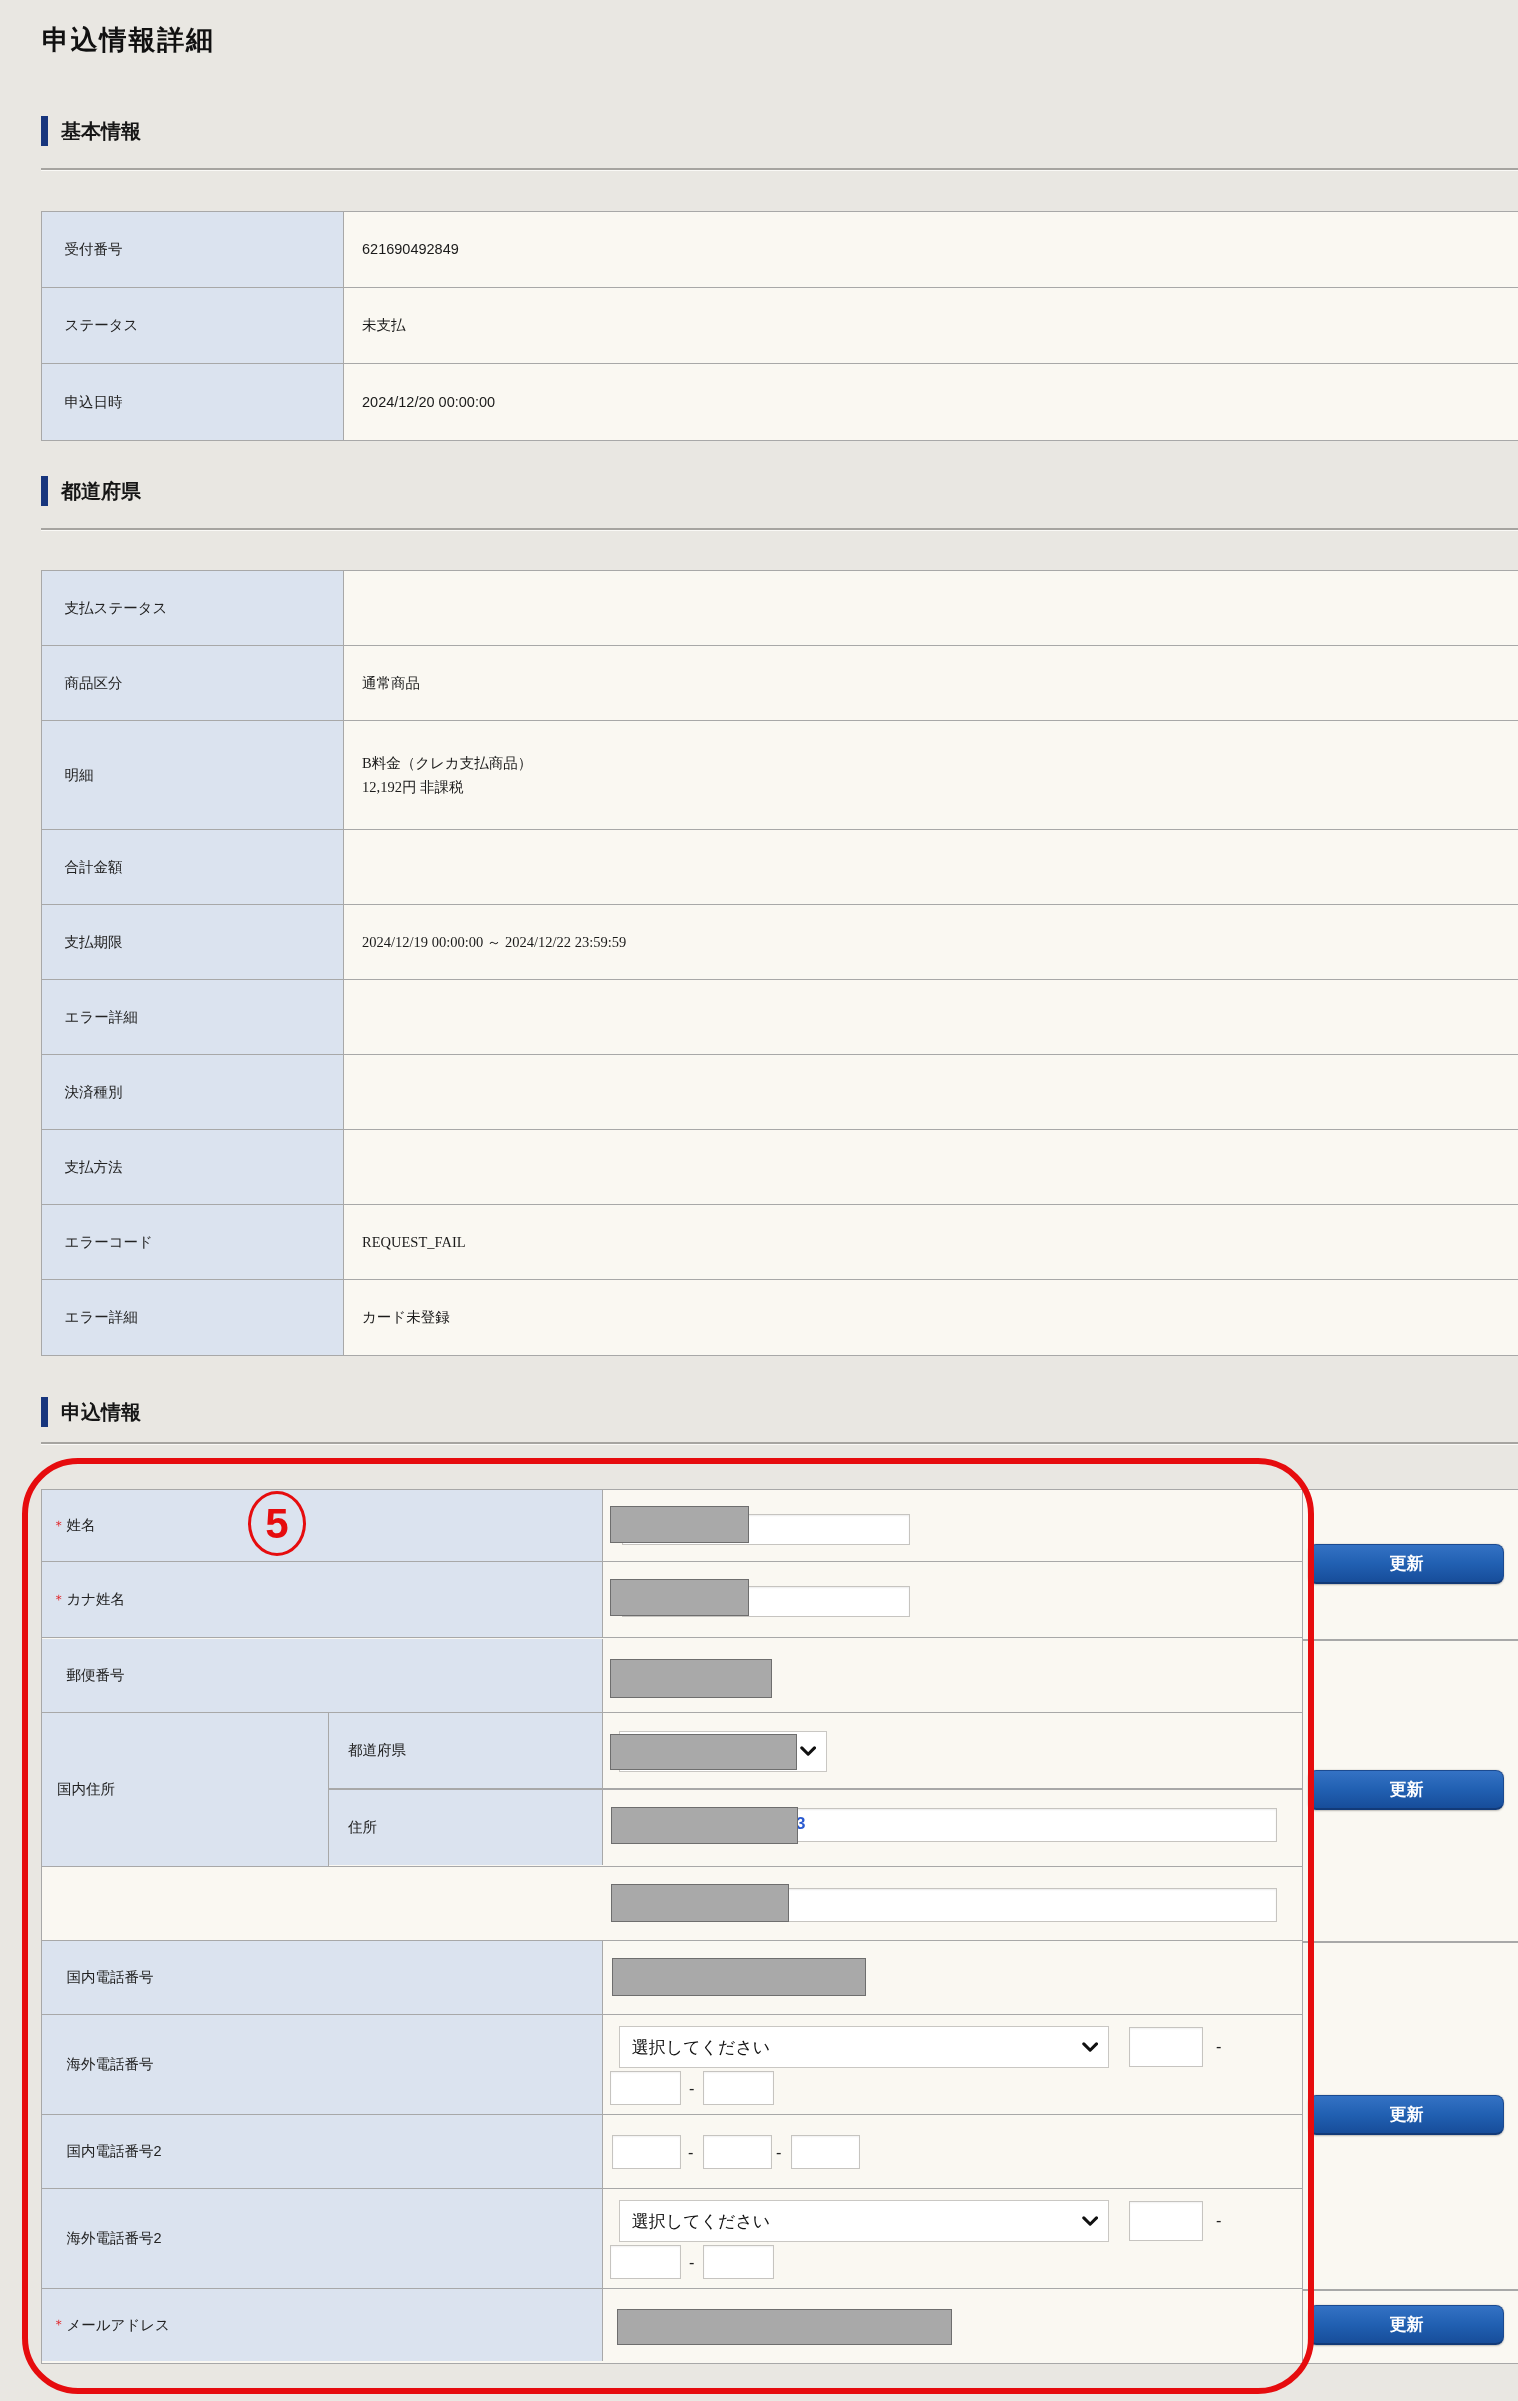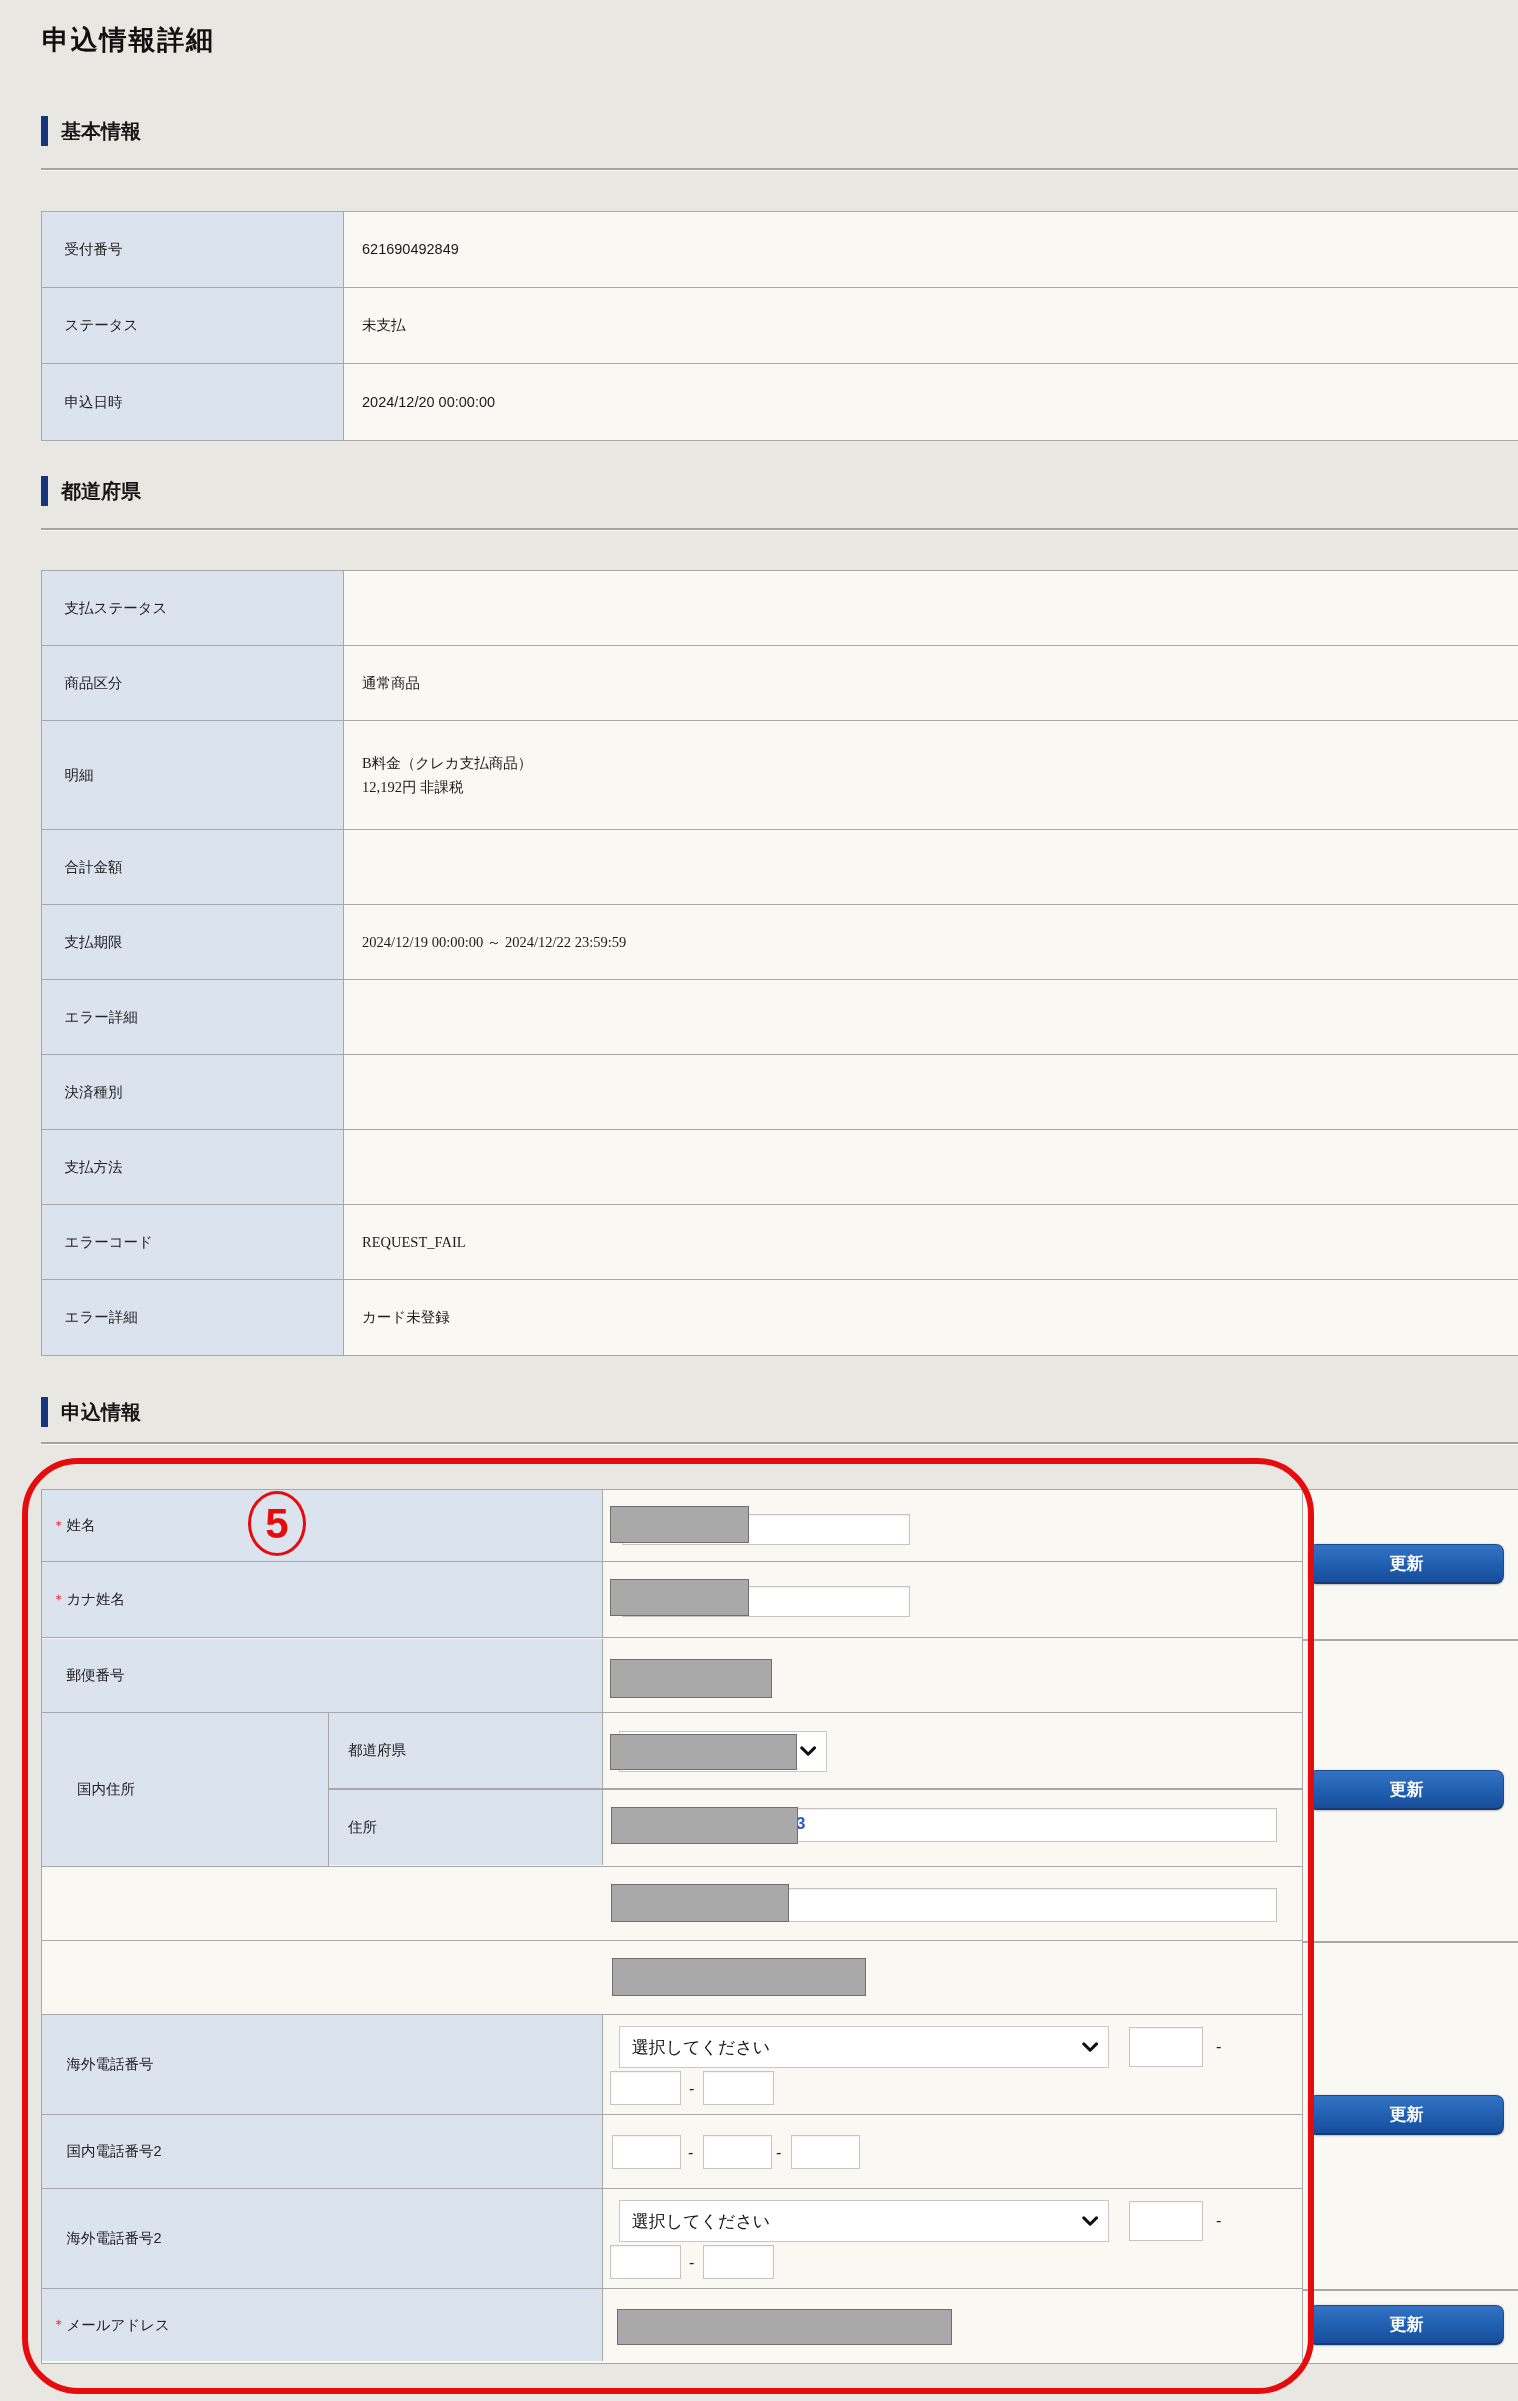--- a/index.html
+++ b/index.html
@@ -57,21 +57,21 @@
   .frow { position:absolute; left:0; width:1260px; border-bottom:1.8px solid #a8a8a8; }
   .frow.last { border-bottom:none; }
   .flabel {
     position:absolute; left:0; top:0; bottom:0; width:561px;
     background:#dbe3ef; border-right:1.8px solid #a8a8a8;
     display:flex; align-items:center; padding-left:24.4px; font-size:14.5px; color:#222;
   }
   .flabel-outer {
     position:absolute; left:0; top:0; bottom:0; width:287px;
     background:#dbe3ef; border-right:1.8px solid #a8a8a8;
-    display:flex; align-items:center; padding-left:35px; font-size:14.5px; color:#222;
+    display:flex; align-items:center; padding-left:15px; font-size:14.5px; color:#222;
   }
   .subrow-divider { position:absolute; left:287px; right:0; top:75px; height:1.8px; background:#a8a8a8; }
   .sublabel {
     position:absolute; left:287px; width:274px;
     background:#dbe3ef; border-right:1.8px solid #a8a8a8;
     display:flex; align-items:center; padding-left:19px; font-size:14.5px; color:#222;
   }
   .ast { color:#e02428; display:inline-block; width:14.5px; margin-left:-14.5px; font-size:13.6px; }
 
   .tinput {
@@ -254,20 +254,23 @@
     <span class="char3" style="left:754px; top:101px">3</span>
     <div class="redact" style="left:569px; top:94px; width:187px; height:37px"></div>
   </div>
 
   <div class="frow" style="top:377px; height:74px">
     <input class="tinput" style="left: 580px; top: 21px; width: 655px; height: 34px;">
     <div class="redact" style="left:569px; top:17px; width:178px; height:38px"></div>
   </div>
 
   <div class="frow" style="top:451px; height:74px">
+    <div class="flabel">
+      <span>国内電話番号</span>
+    </div>
     <div class="redact" style="left:570px; top:17px; width:254px; height:38px"></div>
   </div>
 
   <div class="frow" style="top:525px; height:100px">
     <div class="flabel">
       <span>海外電話番号</span>
     </div>
     <div class="fselect" style="left:577px; top:11px; width:490px; height:42px">
       <span>選択してください</span>
       <svg class="chev" width="16.3" height="11" viewBox="0 0 18 12">

